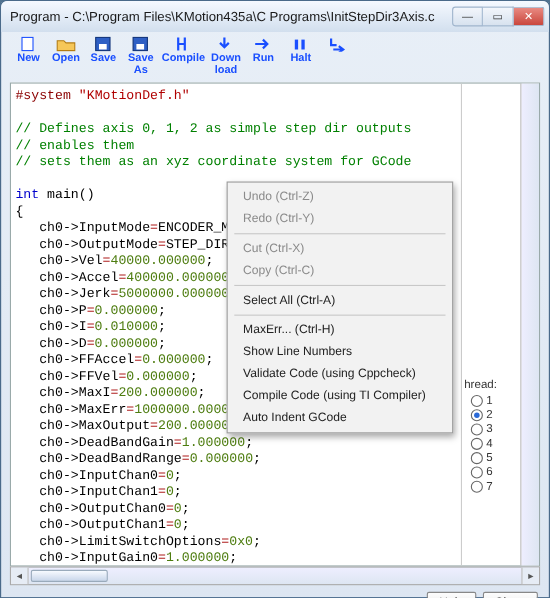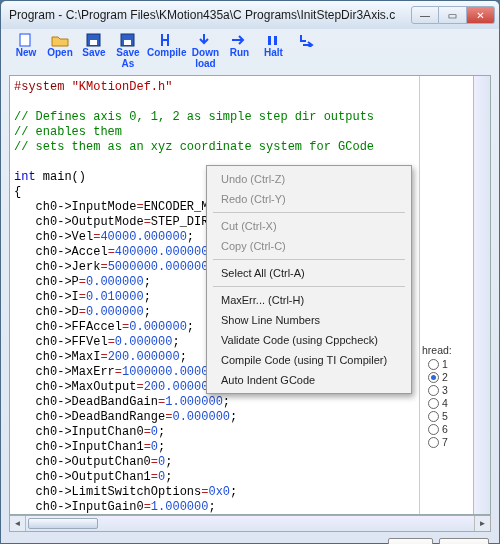--- a/index.html
+++ b/index.html
@@ -75,21 +75,21 @@
     font-size:12px;
     line-height:15px;
     white-space:pre;
     overflow:hidden;
     color:#000;
   }
   .c-pre  { color:#8b0000; }
   .c-str  { color:#b00000; }
   .c-com  { color:#008000; }
   .c-key  { color:#0000cc; }
-  .c-num  { color:#1d4ed8; }
+  .c-num  { color:#4d7c0f; }
   .c-eq   { color:#b02020; }
   .side {
     width:54px;
     border-left:1px solid #ccc;
     font-size:10.5px;
     color:#333;
     padding:4px 2px;
   }
   .side .lbl{margin-bottom:2px;}
   .radio-row{display:flex;align-items:center;gap:3px;margin:1px 0 1px 6px;}

